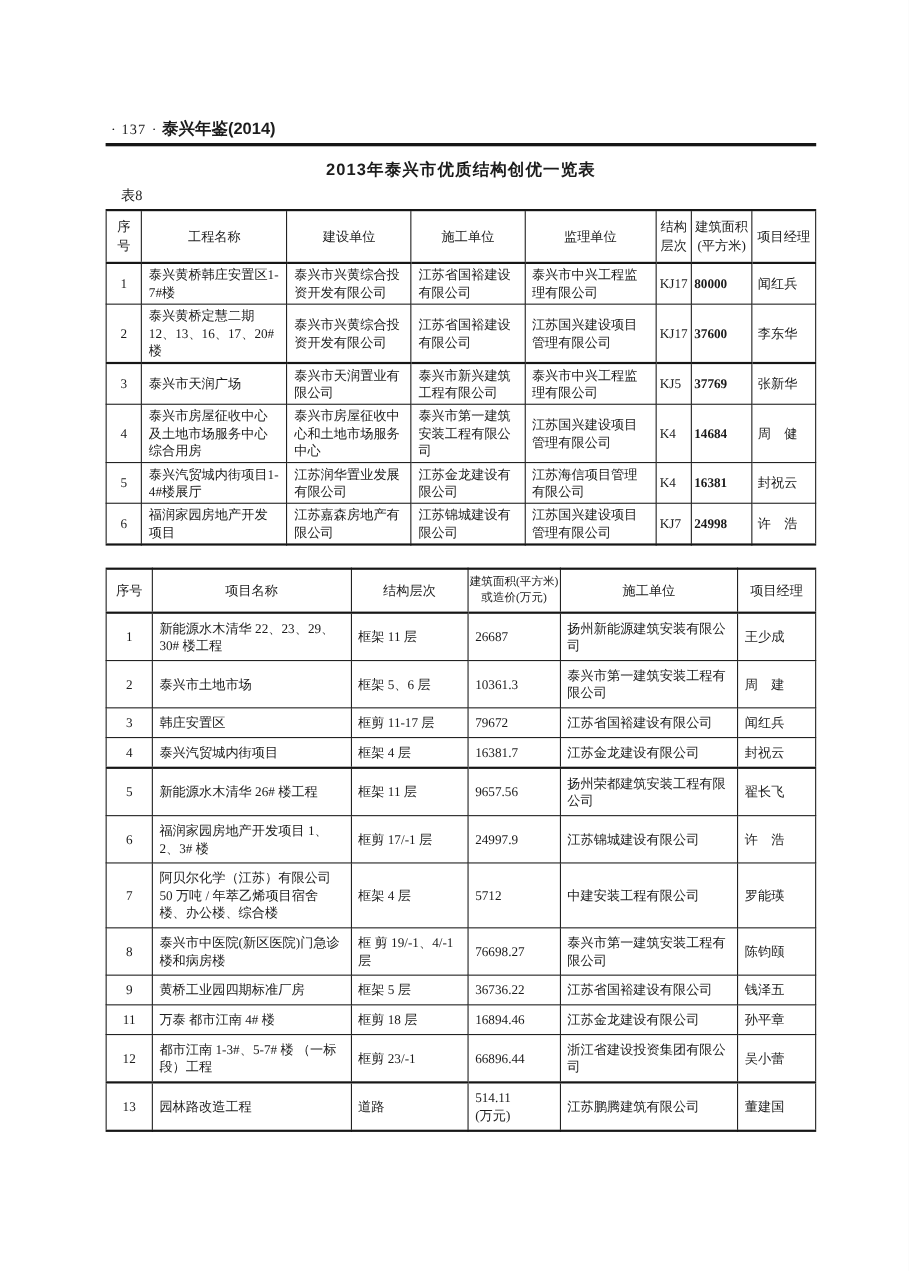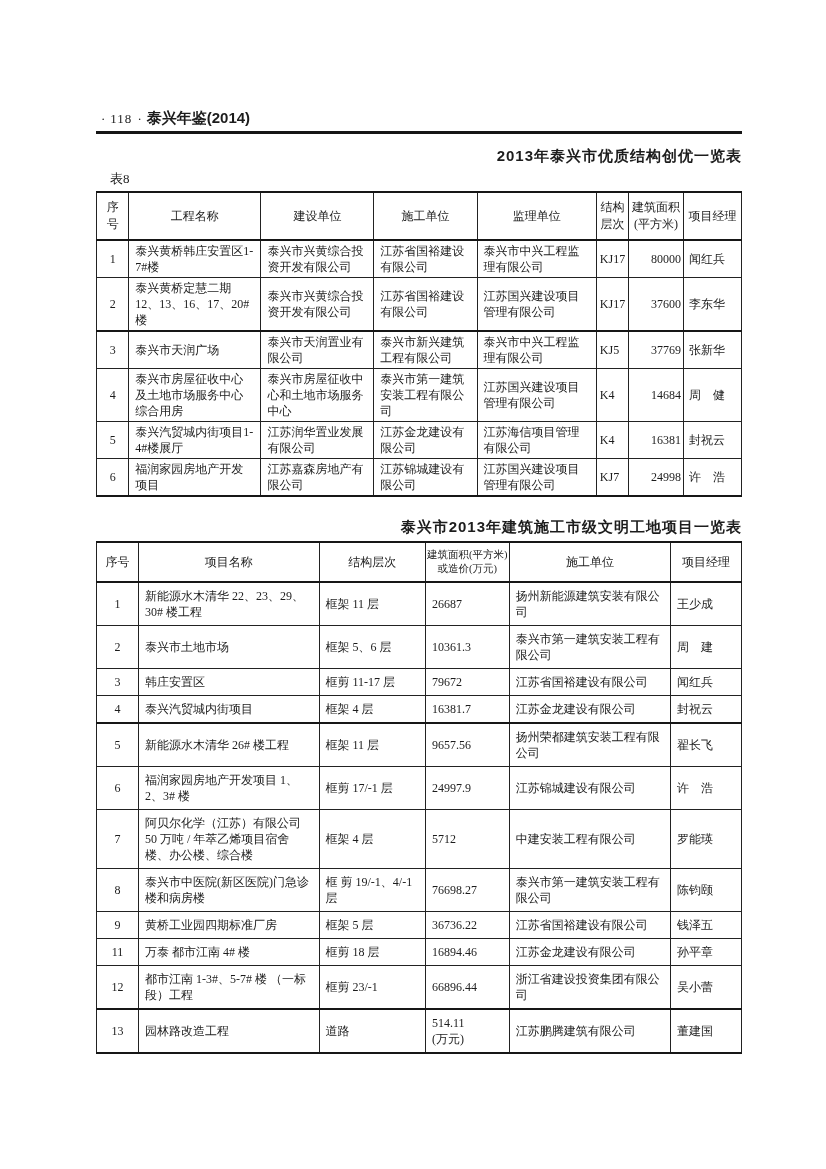--- a/index.html
+++ b/index.html
@@ -24,21 +24,21 @@
   .page-header .pgnum { letter-spacing:1px; }
   .page-header .book-title {
     font-family:"Liberation Sans","DejaVu Sans",sans-serif;
     font-weight:bold; font-size:15px;
   }
   .header-rule { height:3px; background:#161616; margin-top:4px; }
 
   .table-title {
     font-family:"Liberation Sans","DejaVu Sans",sans-serif;
     font-weight:bold; font-size:15px; line-height:20px;
-    text-align:right; letter-spacing:1px;
+    text-align:center; letter-spacing:1px;
     margin:12px 0 4px 0;
   }
   .table-label { font-size:13px; line-height:17px; padding-left:14px; margin-bottom:4px; }
 
   table {
     width:100%; border-collapse:collapse; table-layout:fixed;
     border-top:2.5px solid #161616; border-bottom:2.5px solid #161616;
   }
   th, td {
     border:1px solid #222222;
@@ -48,21 +48,21 @@
     font-weight:normal;
     overflow:hidden;
   }
   th { text-align:center; border-bottom:2px solid #161616; }
 
   
   .t8 th { line-height:17px; padding:6px 2px; }
   .t8 td { line-height:16px; padding:2px 6px; text-align:left; }
   .t8 td.c0 { text-align:center; padding:2px 1px; }
   .t8 td.c5 { padding:2px 3px;margin-top:20px; }
-  .t8 td.c6 { text-align:right; padding:2px 2px; }
+  .t8 td.c6 { text-align:left; padding:2px 2px;font-weight:bold; }
   .t8 td.c7 { padding:2px 5px; }
   .t8 col.c0 { width:5%; }  .t8 col.c1 { width:20.5%; }
   .t8 col.c2 { width:17.5%; } .t8 col.c3 { width:16%; }
   .t8 col.c4 { width:18.5%; } .t8 col.c5 { width:5%; }
   .t8 col.c6 { width:8.5%; }  .t8 col.c7 { width:9%; }
 
   
   .t9 th { line-height:14px; padding:5px 2px; }
   .t9 th.c3 { font-size:10.5px; padding:5px 1px; }
   .t9 td { line-height:16px; padding:5px 6px; text-align:left; }
@@ -76,21 +76,21 @@
   .block9 { margin-top:20px; }
 </style>
 </head>
 <body>
 
 <div class="page">
   <div class="content">
 
     <div class="page-header">
       <span class="dot">·</span>
-      <span class="pgnum">118</span>
+      <span class="pgnum">137</span>
       <span class="dot">·</span>
       <span class="book-title">泰兴年鉴(2014)</span>
     </div>
     <div class="header-rule"></div>
 
     <div class="block8">
       <div class="table-title">2013年泰兴市优质结构创优一览表</div>
       <div class="table-label">表8</div>
       <table class="t8">
         <colgroup>
@@ -177,21 +177,20 @@
               <td class="c4">江苏国兴建设项目管理有限公司</td>
               <td class="c5">KJ7</td>
               <td class="c6">24998</td>
               <td class="c7">许　浩</td>
             </tr>
           </tbody>
         </table>
     </div>
 
     <div class="block9">
-      <div class="table-title">泰兴市2013年建筑施工市级文明工地项目一览表</div>
       <table class="t9">
         <colgroup>
           <col class="c0">
             <col class="c1">
             <col class="c2">
           <col class="c3">
             <col class="c4">
             <col class="c5">
         </colgroup>
       <thead>

